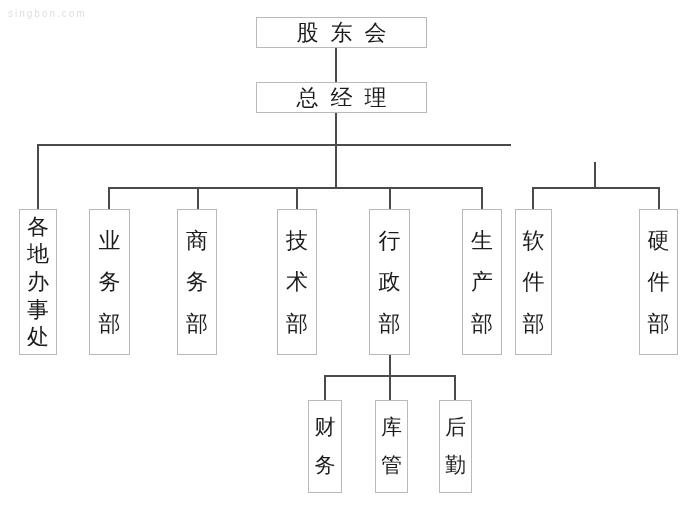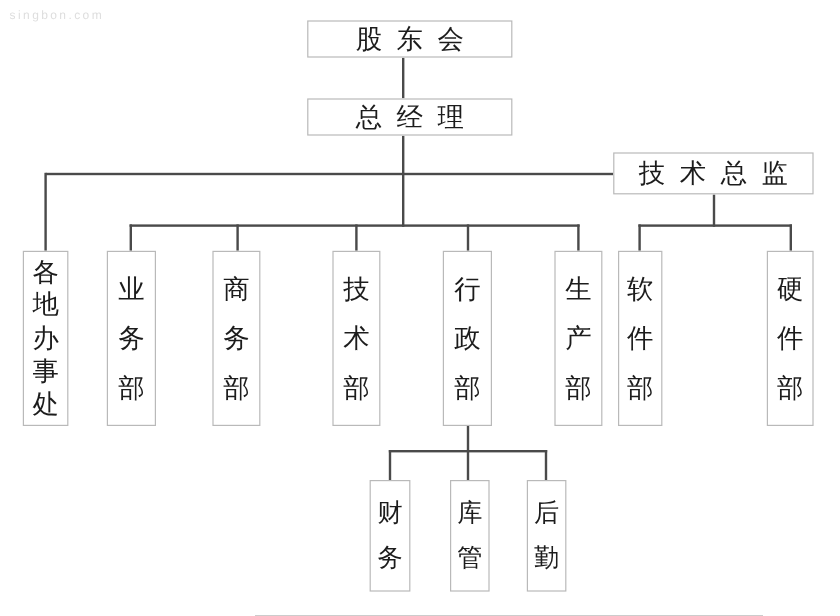--- a/index.html
+++ b/index.html
@@ -80,21 +80,20 @@
   <div class="ln" style="left:532px;top:187px;width:2px;height:22px;"></div>
   <div class="ln" style="left:658px;top:187px;width:2px;height:22px;"></div>
   <div class="ln" style="left:389px;top:355px;width:2px;height:21px;"></div>
   <div class="ln" style="left:324px;top:375px;width:132px;height:2px;"></div>
   <div class="ln" style="left:324px;top:375px;width:2px;height:25px;"></div>
   <div class="ln" style="left:389px;top:375px;width:2px;height:25px;"></div>
   <div class="ln" style="left:454px;top:375px;width:2px;height:25px;"></div>
 
   <div class="node h" id="n-gm">总经理</div>
   <div class="node h" id="n-shareholders">股东会</div>
-  <div class="node h" id="n-techdir">技术总监</div>
 
   <div class="node v" id="n-offices">
       <span>各</span>
       <span>地</span>
       <span>办</span>
       <span>事</span>
       <span>处</span>
     </div>
   <div class="node v" id="n-business">
       <span>业</span>

